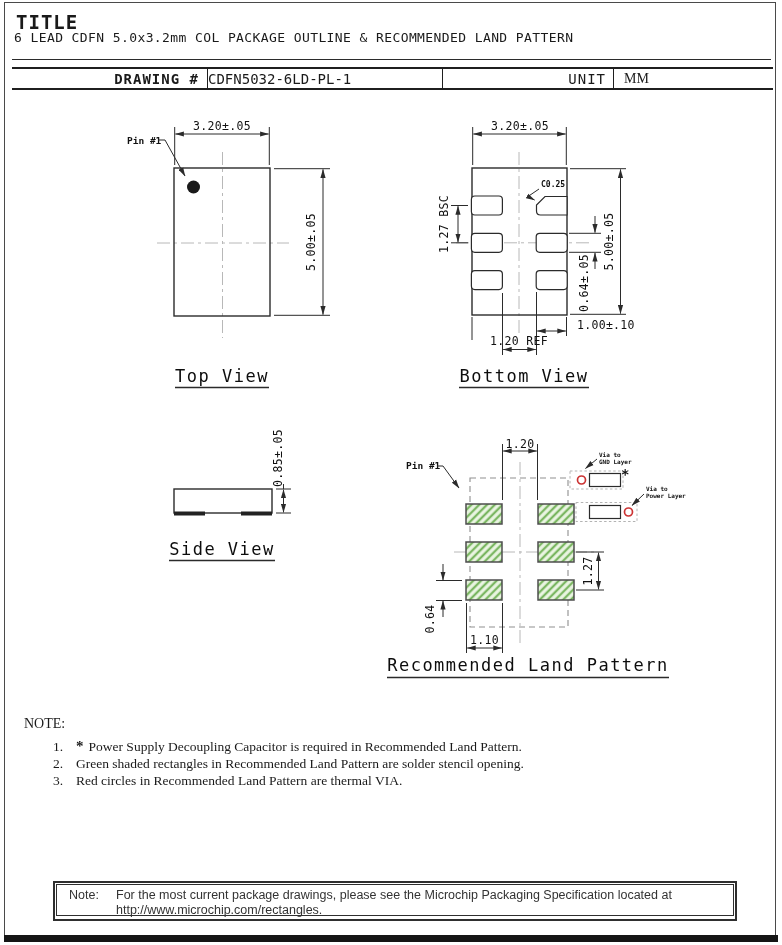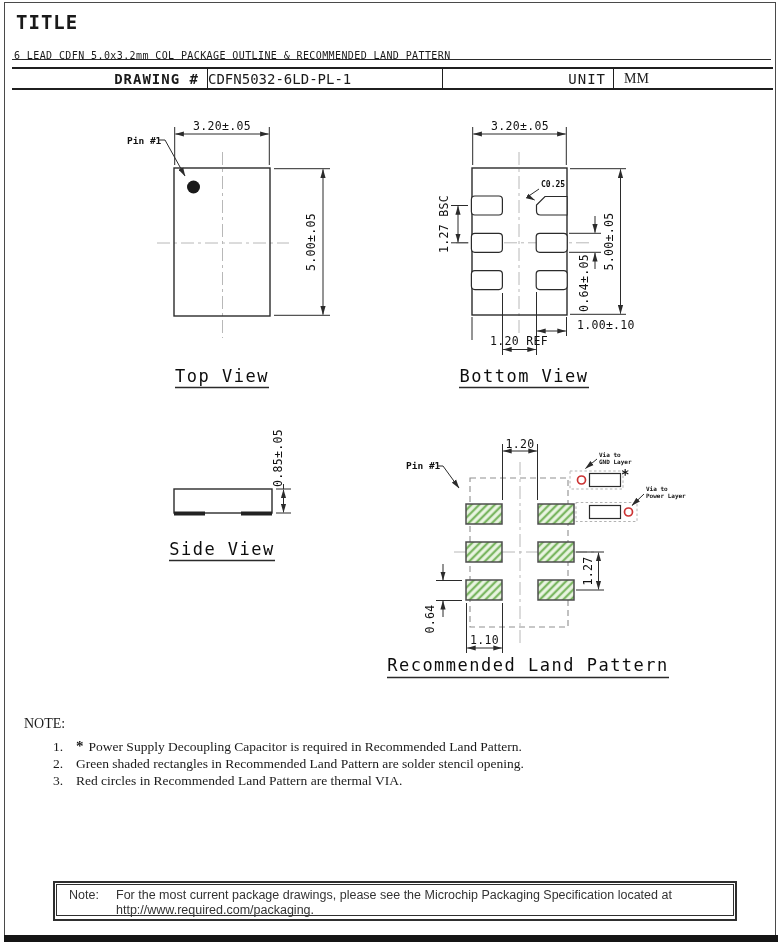--- a/index.html
+++ b/index.html
@@ -4,21 +4,21 @@
 <style>
   html,body { margin:0; padding:0; background:#ffffff; }
   body { width:782px; height:945px; position:relative; font-family:"DejaVu Sans Mono", monospace; color:#1a1a1a; overflow:hidden; }
 
   .page-border { position:absolute; left:4px; top:2px; width:772px; height:936px; border:1.5px solid #4a4a4a; box-sizing:border-box; }
   .bottom-bar { position:absolute; left:4px; top:935px; width:774px; height:7px; background:#151515; }
 
   .abs { position:absolute; }
 
   .title-label { left:16px; top:11px; font-size:19px; font-weight:bold; letter-spacing:1px; }
-  .subtitle { left:14px; top:30px; font-size:10px; letter-spacing:0.4px; white-space:nowrap;margin-top:20px; }
+  .subtitle { left:14px; top:30px; font-size:13px; letter-spacing:0.4px; white-space:nowrap; }
   .hr1 { left:12px; top:59px; width:759px; height:1.3px; background:#2b2b2b; }
 
   .drawrow { position:absolute; left:12px; top:67px; width:761px; height:19px; border-top:2.5px solid #1f1f1f; border-bottom:2.5px solid #1f1f1f; display:flex; align-items:center; font-size:14px; box-sizing:content-box; }
   .drawrow .cell { height:100%; display:flex; align-items:center; box-sizing:border-box; white-space:nowrap; }
   .c1 { width:195px; justify-content:flex-end; padding-right:8px; font-weight:bold; letter-spacing:1px; }
   .c2 { width:235px; border-left:1.5px solid #1f1f1f; }
   .c3 { width:171px; border-left:1.5px solid #1f1f1f; justify-content:flex-end; padding-right:7px; font-weight:normal; letter-spacing:1px; }
   .c4 { flex:1; border-left:1.5px solid #1f1f1f; padding-left:10px;font-family:Liberation Serif, serif; }
 
   svg.drawing { position:absolute; left:0; top:0; }
@@ -228,16 +228,16 @@
     <span class="num">3.</span>
     <span>Red circles in Recommended Land Pattern are thermal VIA.</span>
   </div>
 </div>
 
 <div class="abs footer-box">
   <div class="footer-inner">
     <div class="footer-label">Note:</div>
     <div class="footer-text">
       <div>For the most current package drawings, please see the Microchip Packaging Specification located at</div>
-      <div>http://www.required.com/packaging.</div>
+      <div>http://www.microchip.com/rectangles.</div>
     </div>
   </div>
 </div>
 
 </body></html>

